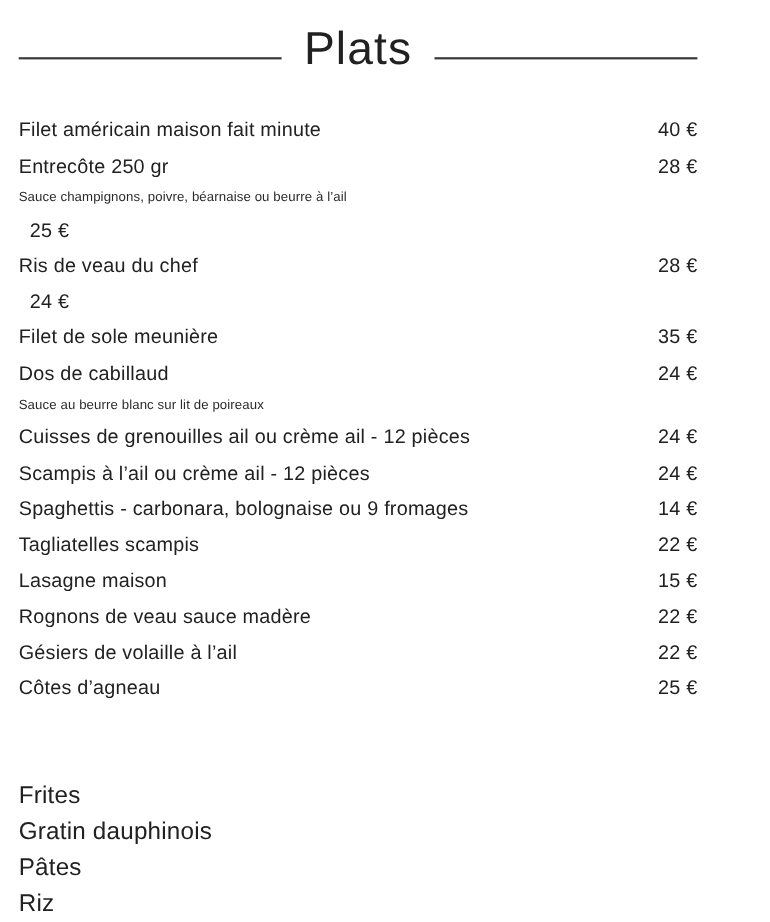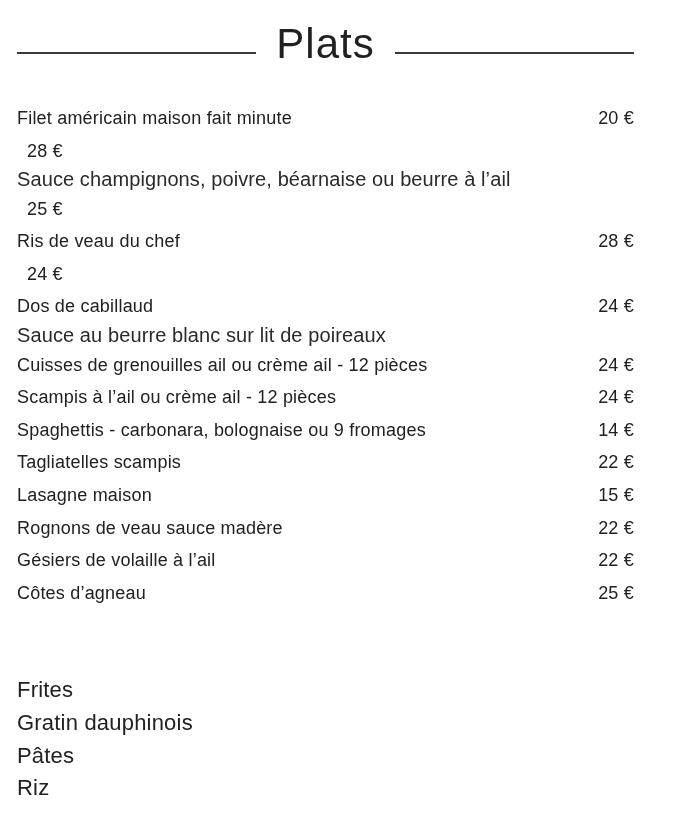--- a/index.html
+++ b/index.html
@@ -61,21 +61,21 @@
   }
 
   .menu-row .item-name { }
 
   .menu-row .item-price {
     text-align: right;
     padding-left: 10px;
   }
 
   .item-desc {
-    font-size: 20px;
+    font-size: 12px;
     line-height: 25.5px;
     letter-spacing: 0.1px;
     color: #2a2a2a;
     white-space: nowrap;
   }
 
   
   .sides {
     display: flex;
     align-items: flex-start;
@@ -104,35 +104,40 @@
 
   <header class="menu-header">
     <span class="rule"></span>
     <h1 class="title">Plats</h1>
     <span class="rule"></span>
   </header>
 
   <main class="menu-list" id="menu-list">
       <div class="menu-row">
         <span class="item-name">Filet américain maison fait minute</span>
-        <span class="item-price">20 €</span>
+        <span class="item-price">40 €</span>
       </div>
       <div class="menu-row">
+        <span class="item-name">Entrecôte 250 gr</span>
         <span class="item-price">28 €</span>
       </div>
       <div class="item-desc">Sauce champignons, poivre, béarnaise ou beurre à l’ail</div>
       <div class="menu-row">
         <span class="item-price">25 €</span>
       </div>
       <div class="menu-row">
         <span class="item-name">Ris de veau du chef</span>
         <span class="item-price">28 €</span>
       </div>
       <div class="menu-row">
         <span class="item-price">24 €</span>
+      </div>
+      <div class="menu-row">
+        <span class="item-name">Filet de sole meunière</span>
+        <span class="item-price">35 €</span>
       </div>
       <div class="menu-row">
         <span class="item-name">Dos de cabillaud</span>
         <span class="item-price">24 €</span>
       </div>
       <div class="item-desc">Sauce au beurre blanc sur lit de poireaux</div>
       <div class="menu-row">
         <span class="item-name">Cuisses de grenouilles ail ou crème ail - 12 pièces</span>
         <span class="item-price">24 €</span>
       </div>

